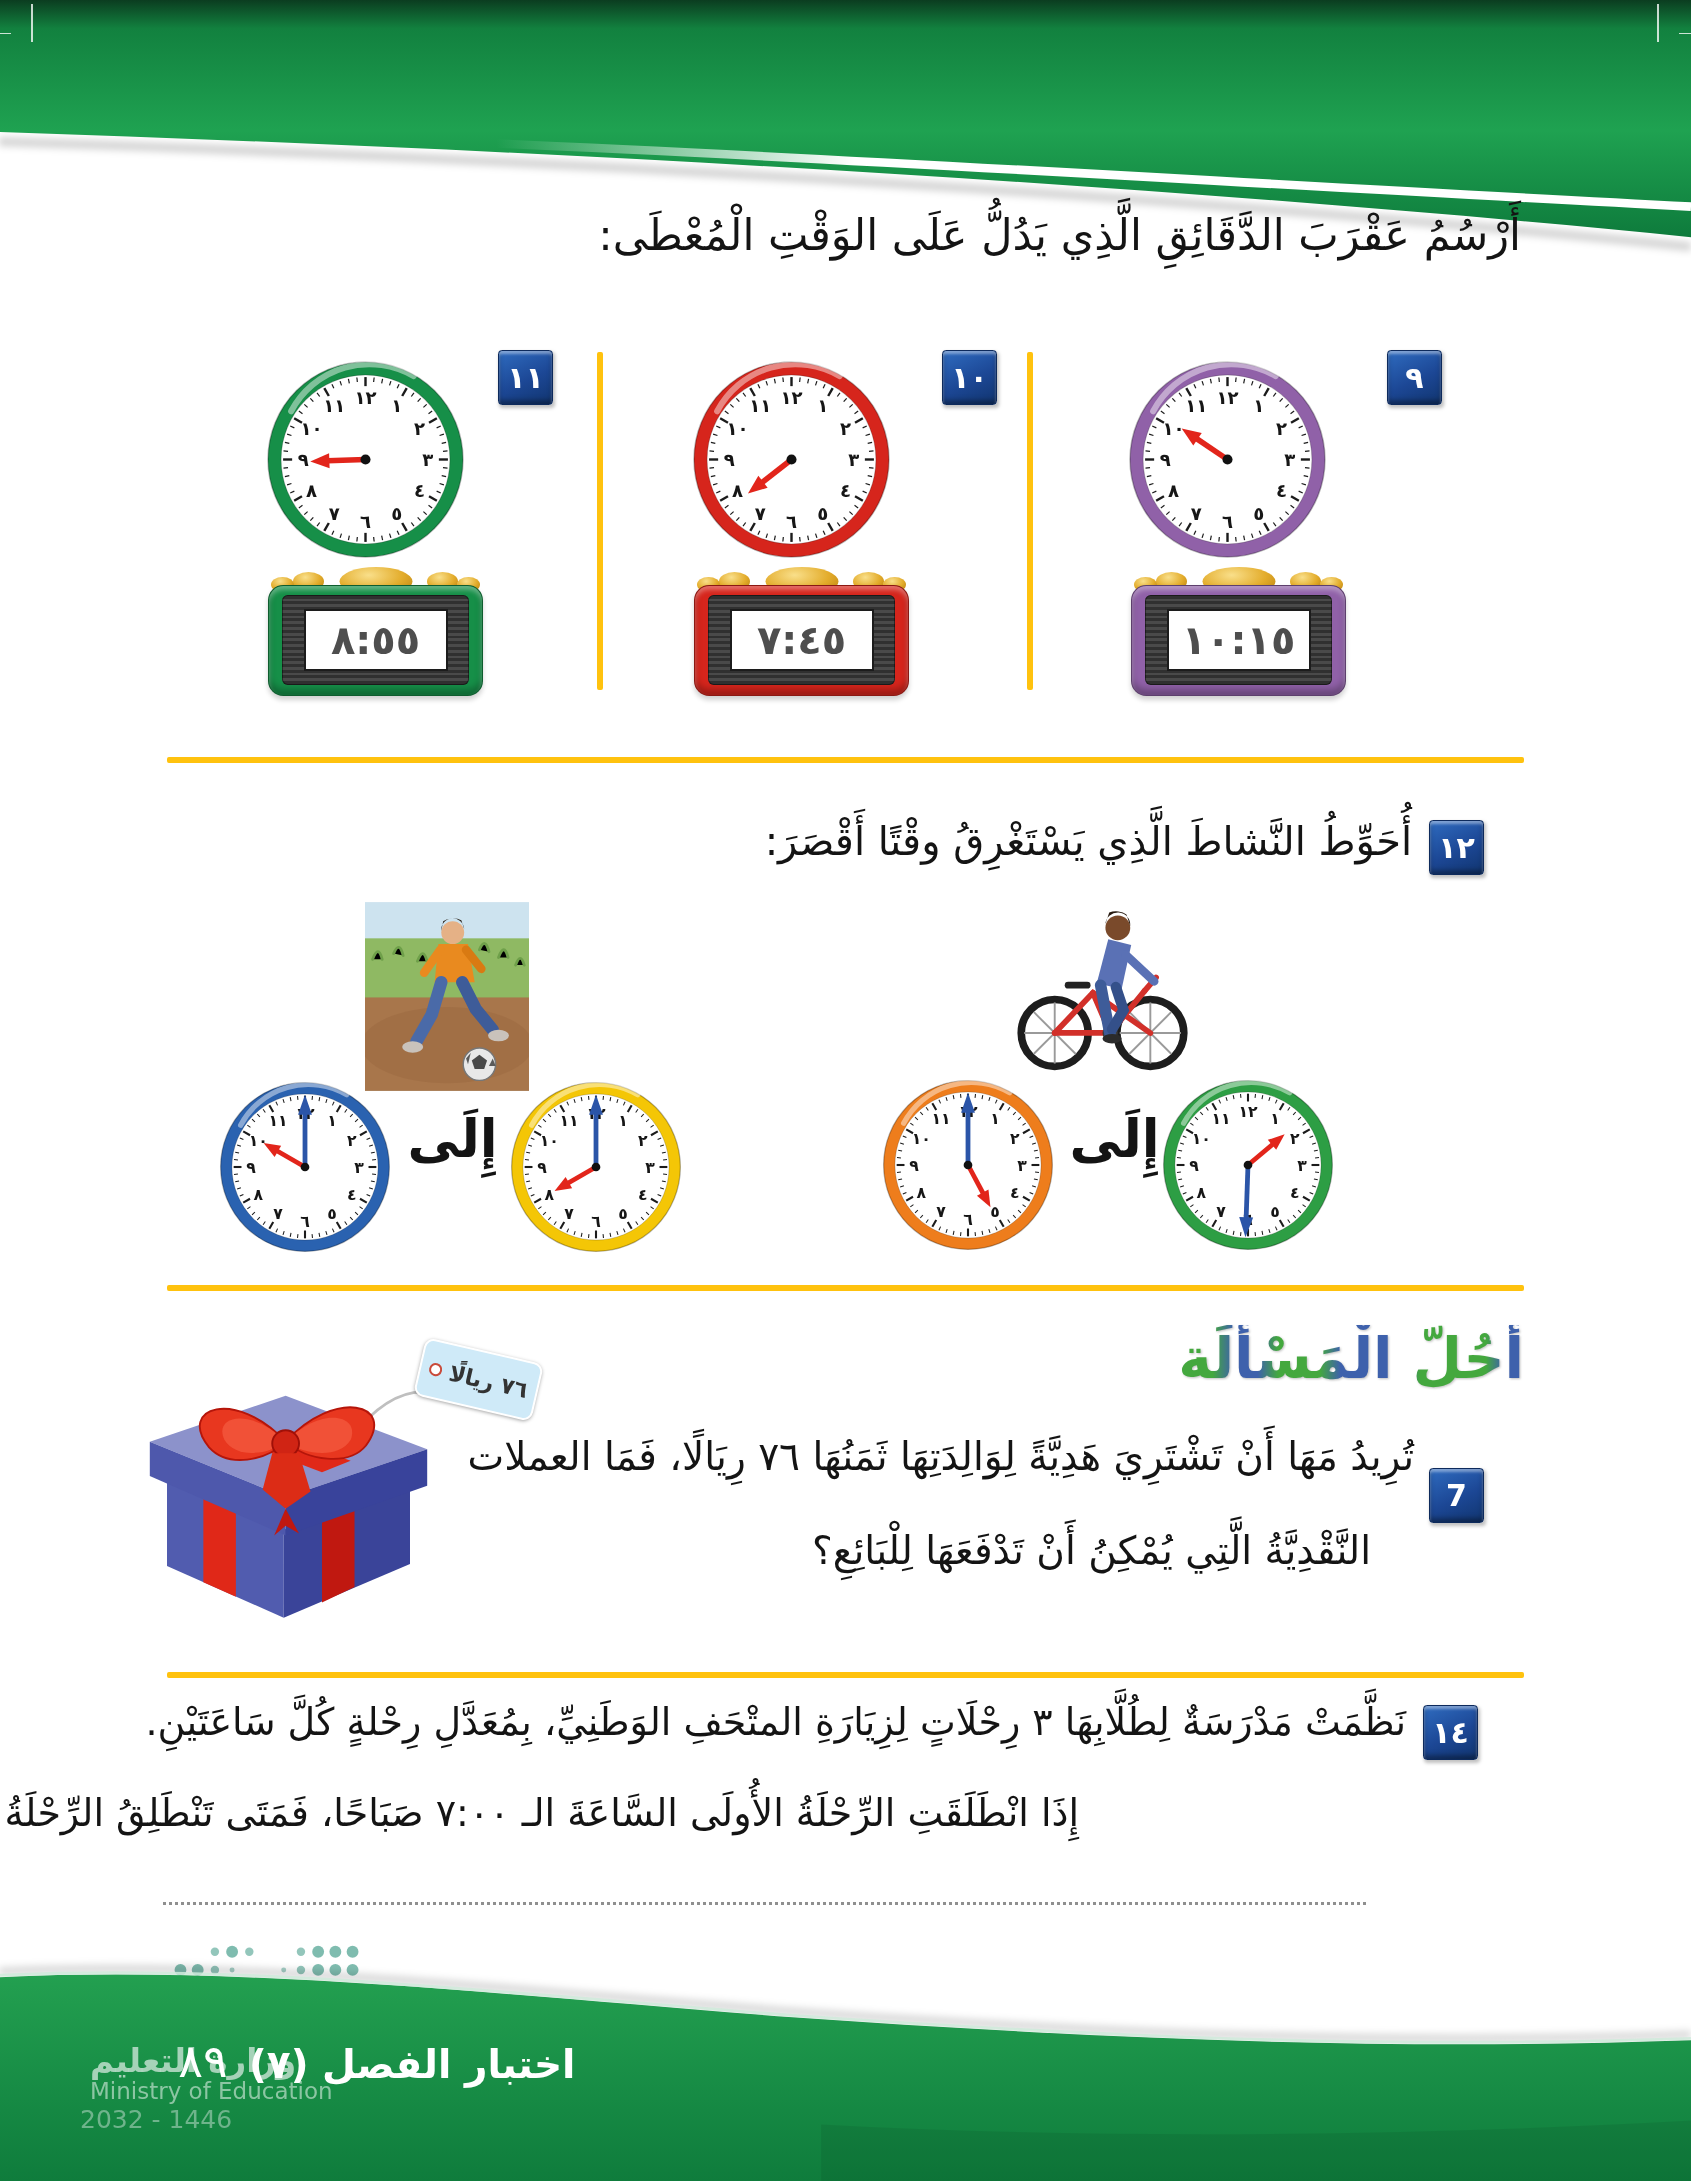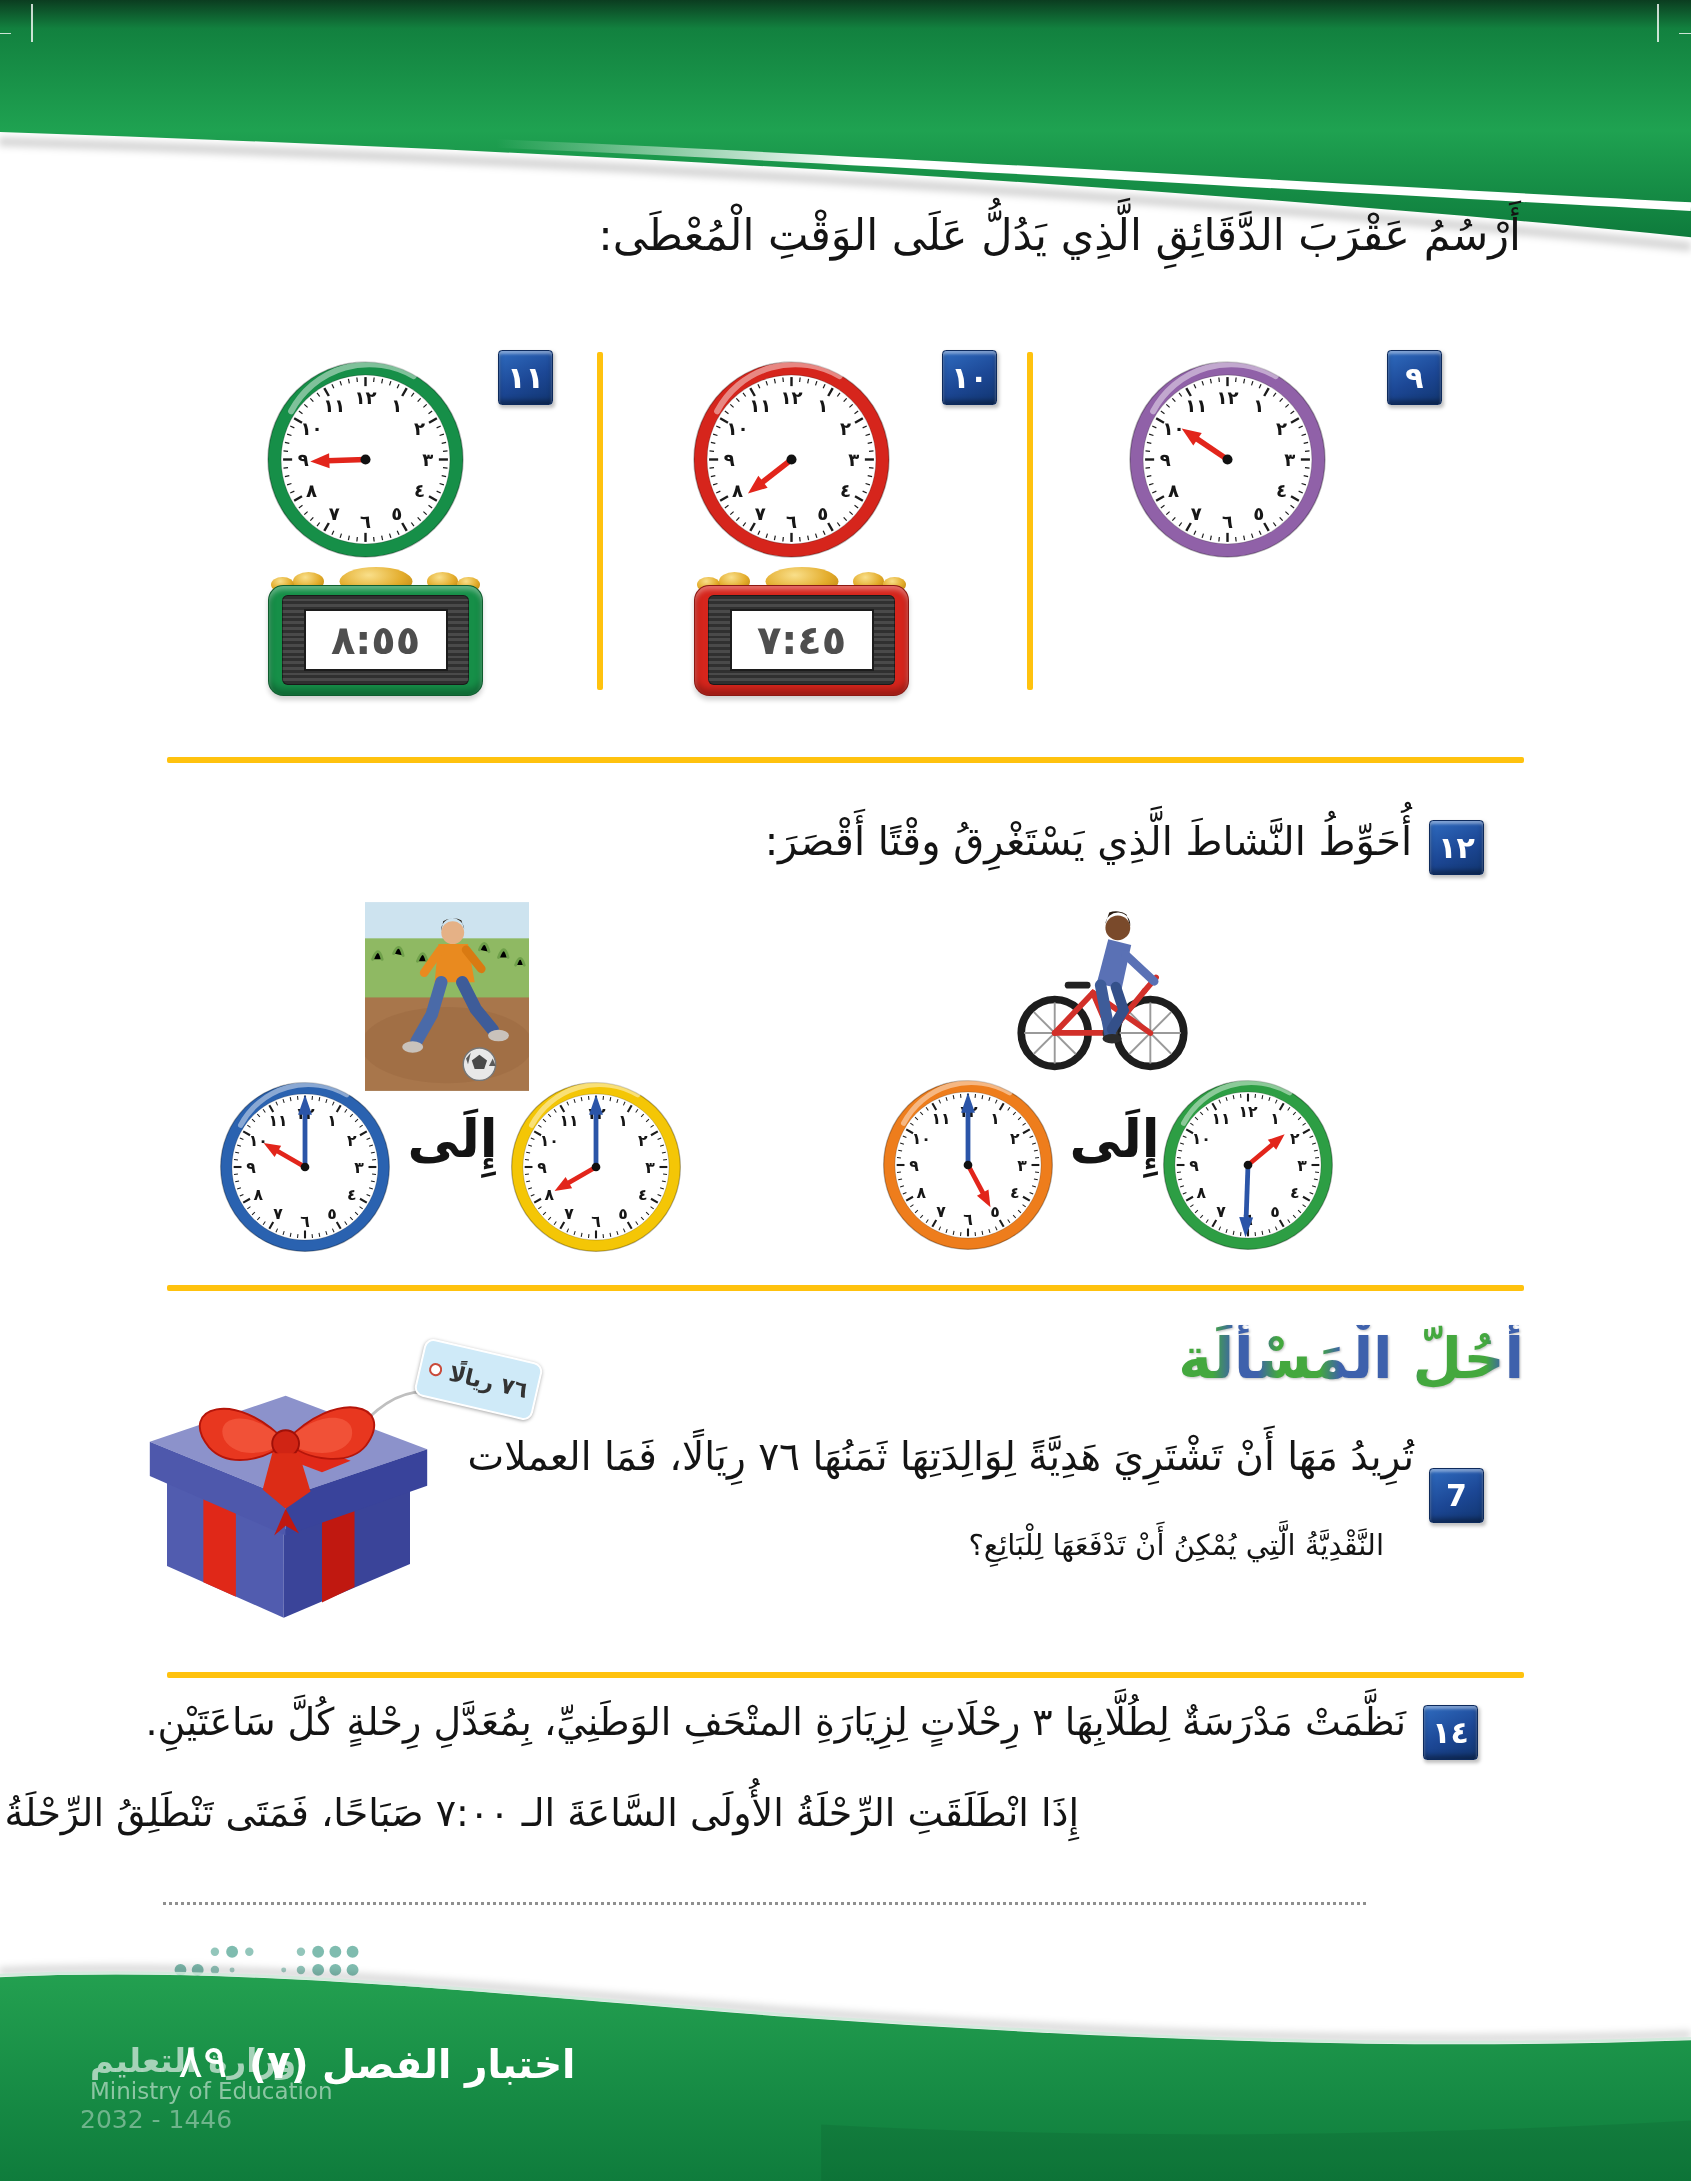--- a/index.html
+++ b/index.html
@@ -11,21 +11,21 @@
   
   #header-band{position:absolute;top:0;left:0;z-index:1}
   #footer-band{position:absolute;top:1933px;left:0;z-index:3}
   .cropmark{position:absolute;background:rgba(255,255,255,.78);z-index:7}
 
   
   .arabic-bold{font-weight:normal;color:#141414;}
   #page-title{position:absolute;top:210px;right:170px;font-size:43px;z-index:2;white-space:nowrap}
   #prompt-12{position:absolute;top:818px;right:279px;font-size:40px;z-index:2;white-space:nowrap}
   #p13-line1{position:absolute;top:1434px;right:277px;font-size:39px;z-index:2;white-space:nowrap}
-  #p13-line2{position:absolute;top:1528px;right:307px;font-size:29px;z-index:2;white-space:nowrap}
+  #p13-line2{position:absolute;top:1528px;right:320px;font-size:39px;z-index:2;white-space:nowrap}
   #p14-line1{position:absolute;top:1700px;right:285px;font-size:38px;z-index:2;white-space:nowrap}
   #p14-line2{position:absolute;top:1791px;right:612px;font-size:38px;z-index:2;white-space:nowrap}
 
   #section-heading{position:absolute;top:1325px;right:167px;font-size:57px;font-weight:bold;z-index:2;
     color:#44A83E;filter:drop-shadow(1px 1.9px 1px rgba(0,0,0,.25));white-space:nowrap}
   @supports ((-webkit-background-clip:text)){
     #section-heading{
       background:linear-gradient(to left,#3E61AC 0%,#3E61AC 6%,#44A83E 11%,#44A83E 30%,#3E61AC 36%,#3E61AC 53%,
                  #44A83E 59%,#44A83E 71%,#3E61AC 77%,#3E61AC 84%,#44A83E 90%);
       -webkit-background-clip:text;-webkit-text-fill-color:transparent;}
@@ -223,20 +223,32 @@
         <text x="38.0" y="106.5" text-anchor="middle" font-size="18" font-weight="bold" font-family="DejaVu Sans, sans-serif" fill="#161616">٩</text>
         <text x="46.3" y="75.5" text-anchor="middle" font-size="18" font-weight="bold" font-family="DejaVu Sans, sans-serif" fill="#161616">١٠</text>
         <text x="69.0" y="52.8" text-anchor="middle" font-size="18" font-weight="bold" font-family="DejaVu Sans, sans-serif" fill="#161616">١١</text>
         <g transform="rotate(304 100 100)">
           <line x1="100" y1="100" x2="100" y2="62" stroke="#E2251B" stroke-width="5.5"></line>
           <polygon points="92.5,64 107.5,64 100,45" fill="#E2251B"></polygon>
         </g>
         <circle cx="100" cy="100" r="5" fill="#111"></circle>
       </svg>
     </div>
+  <div id="digital-9" class="digiclock">
+    <div class="digi-btn big"></div>
+    <div class="digi-btn s l"></div>
+    <div class="digi-btn s r"></div>
+    <div class="digi-btn t l"></div>
+    <div class="digi-btn t r"></div>
+    <div class="digi-body" style="background: rgb(144, 97, 168);">
+      <div class="digi-screenframe">
+        <div class="digi-screen" dir="ltr">١٠:١٥</div>
+      </div>
+    </div>
+  </div>
 
   <div id="vsep-1" class="vsep"></div>
 
   <div id="badge-10" class="badge">١٠</div>
   <div id="analog-10" class="analog-clock big-clock">
       <svg viewBox="0 0 200 200" width="100%" height="100%">
         <circle cx="100" cy="100" r="97" fill="#D6251C" stroke="rgba(0,0,0,.28)" stroke-width="1.5"></circle>
         <path d="M 26 52 A 88 88 0 0 1 148 17" fill="none" stroke="rgba(255,255,255,.45)" stroke-width="6" stroke-linecap="round"></path>
         <circle cx="100" cy="100" r="84" fill="#fff" stroke="rgba(0,0,0,.2)" stroke-width="1"></circle>
         <line x1="100.0" y1="18.0" x2="100.0" y2="27.0" stroke="#1B1B1B" stroke-width="2.4"></line>

